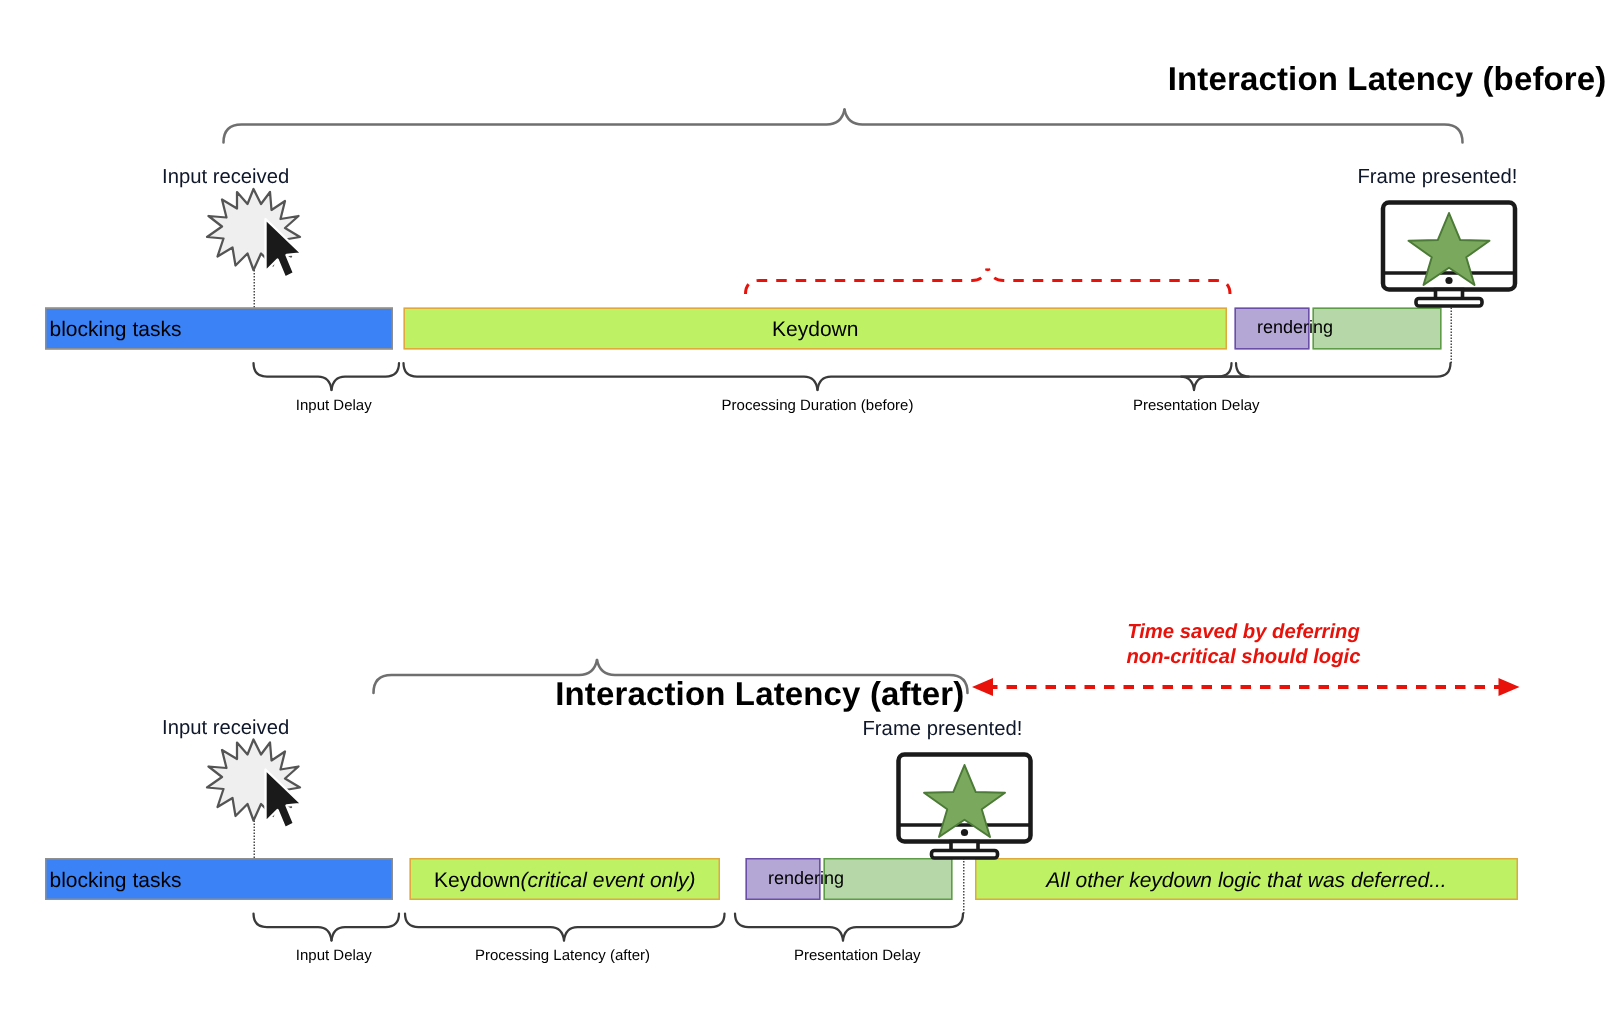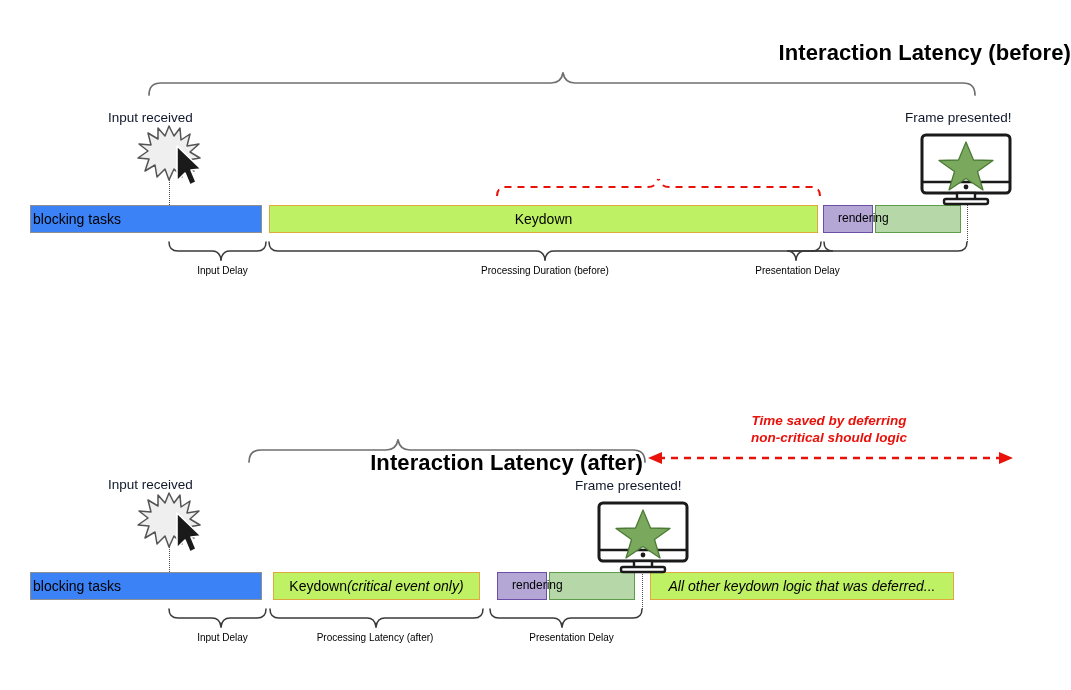--- a/index.html
+++ b/index.html
@@ -165,21 +165,21 @@
     <span>Keydown </span>
     <span class="ital">(critical event only)</span>
   </div>
 
   <div class="bar purple" style="left:497px; top:572px; width:50px;"></div>
 
   <div class="bar green" style="left:549px; top:572px; width:86px;"></div>
 
   <div class="abs bar-text-overlay" style="left:512px; top:578px;">rendering</div>
 
-  <div class="bar yellow" style="left:650px; top:572px; width:304px;">
+  <div class="bar yellow" style="left:650px; top:572px; width:362px;">
     <span class="ital">All other keydown logic that was deferred...</span>
   </div>
 
   <div class="abs phase-label" style="left:150px; top:632px; width:145px;">Input Delay</div>
   <div class="abs phase-label" style="left:270px; top:632px; width:210px;">Processing Latency (after)</div>
   <div class="abs phase-label" style="left:490px; top:632px; width:163px;">Presentation Delay</div>
 
   <svg class="overlay" viewBox="0 0 1071 690">
 
     <g fill="none" stroke="#6f6f6f" stroke-width="1.7" stroke-linecap="round">

